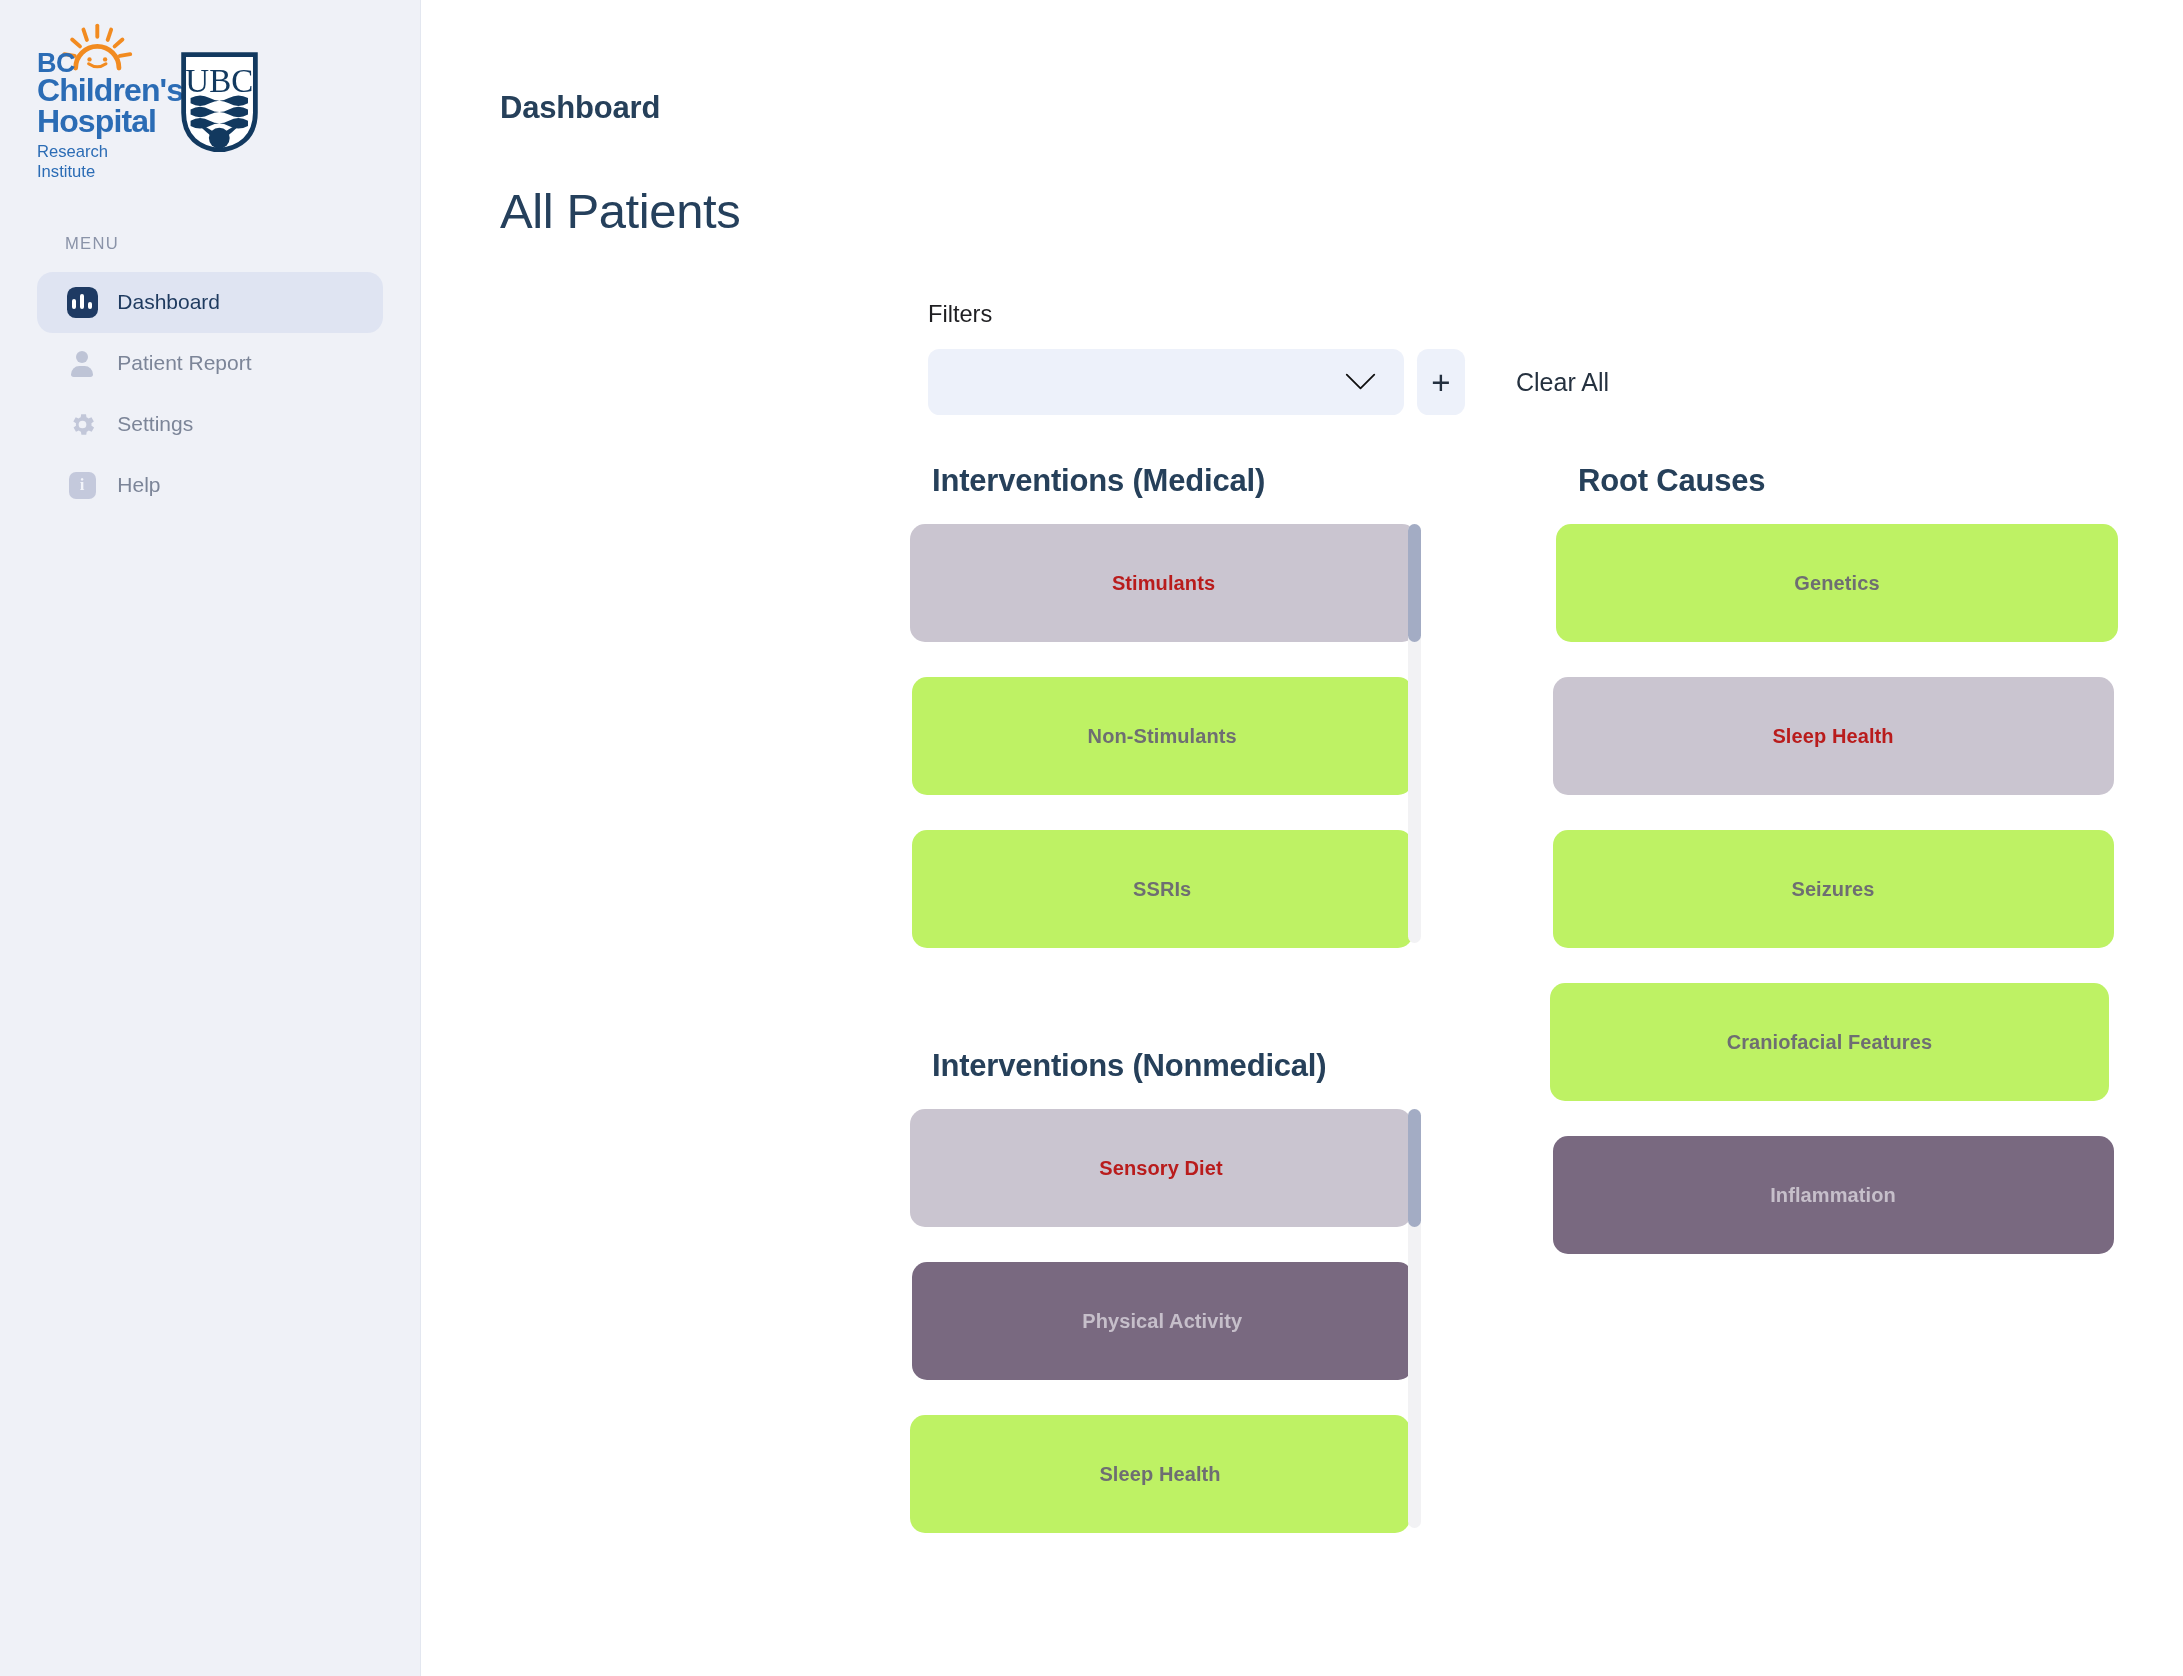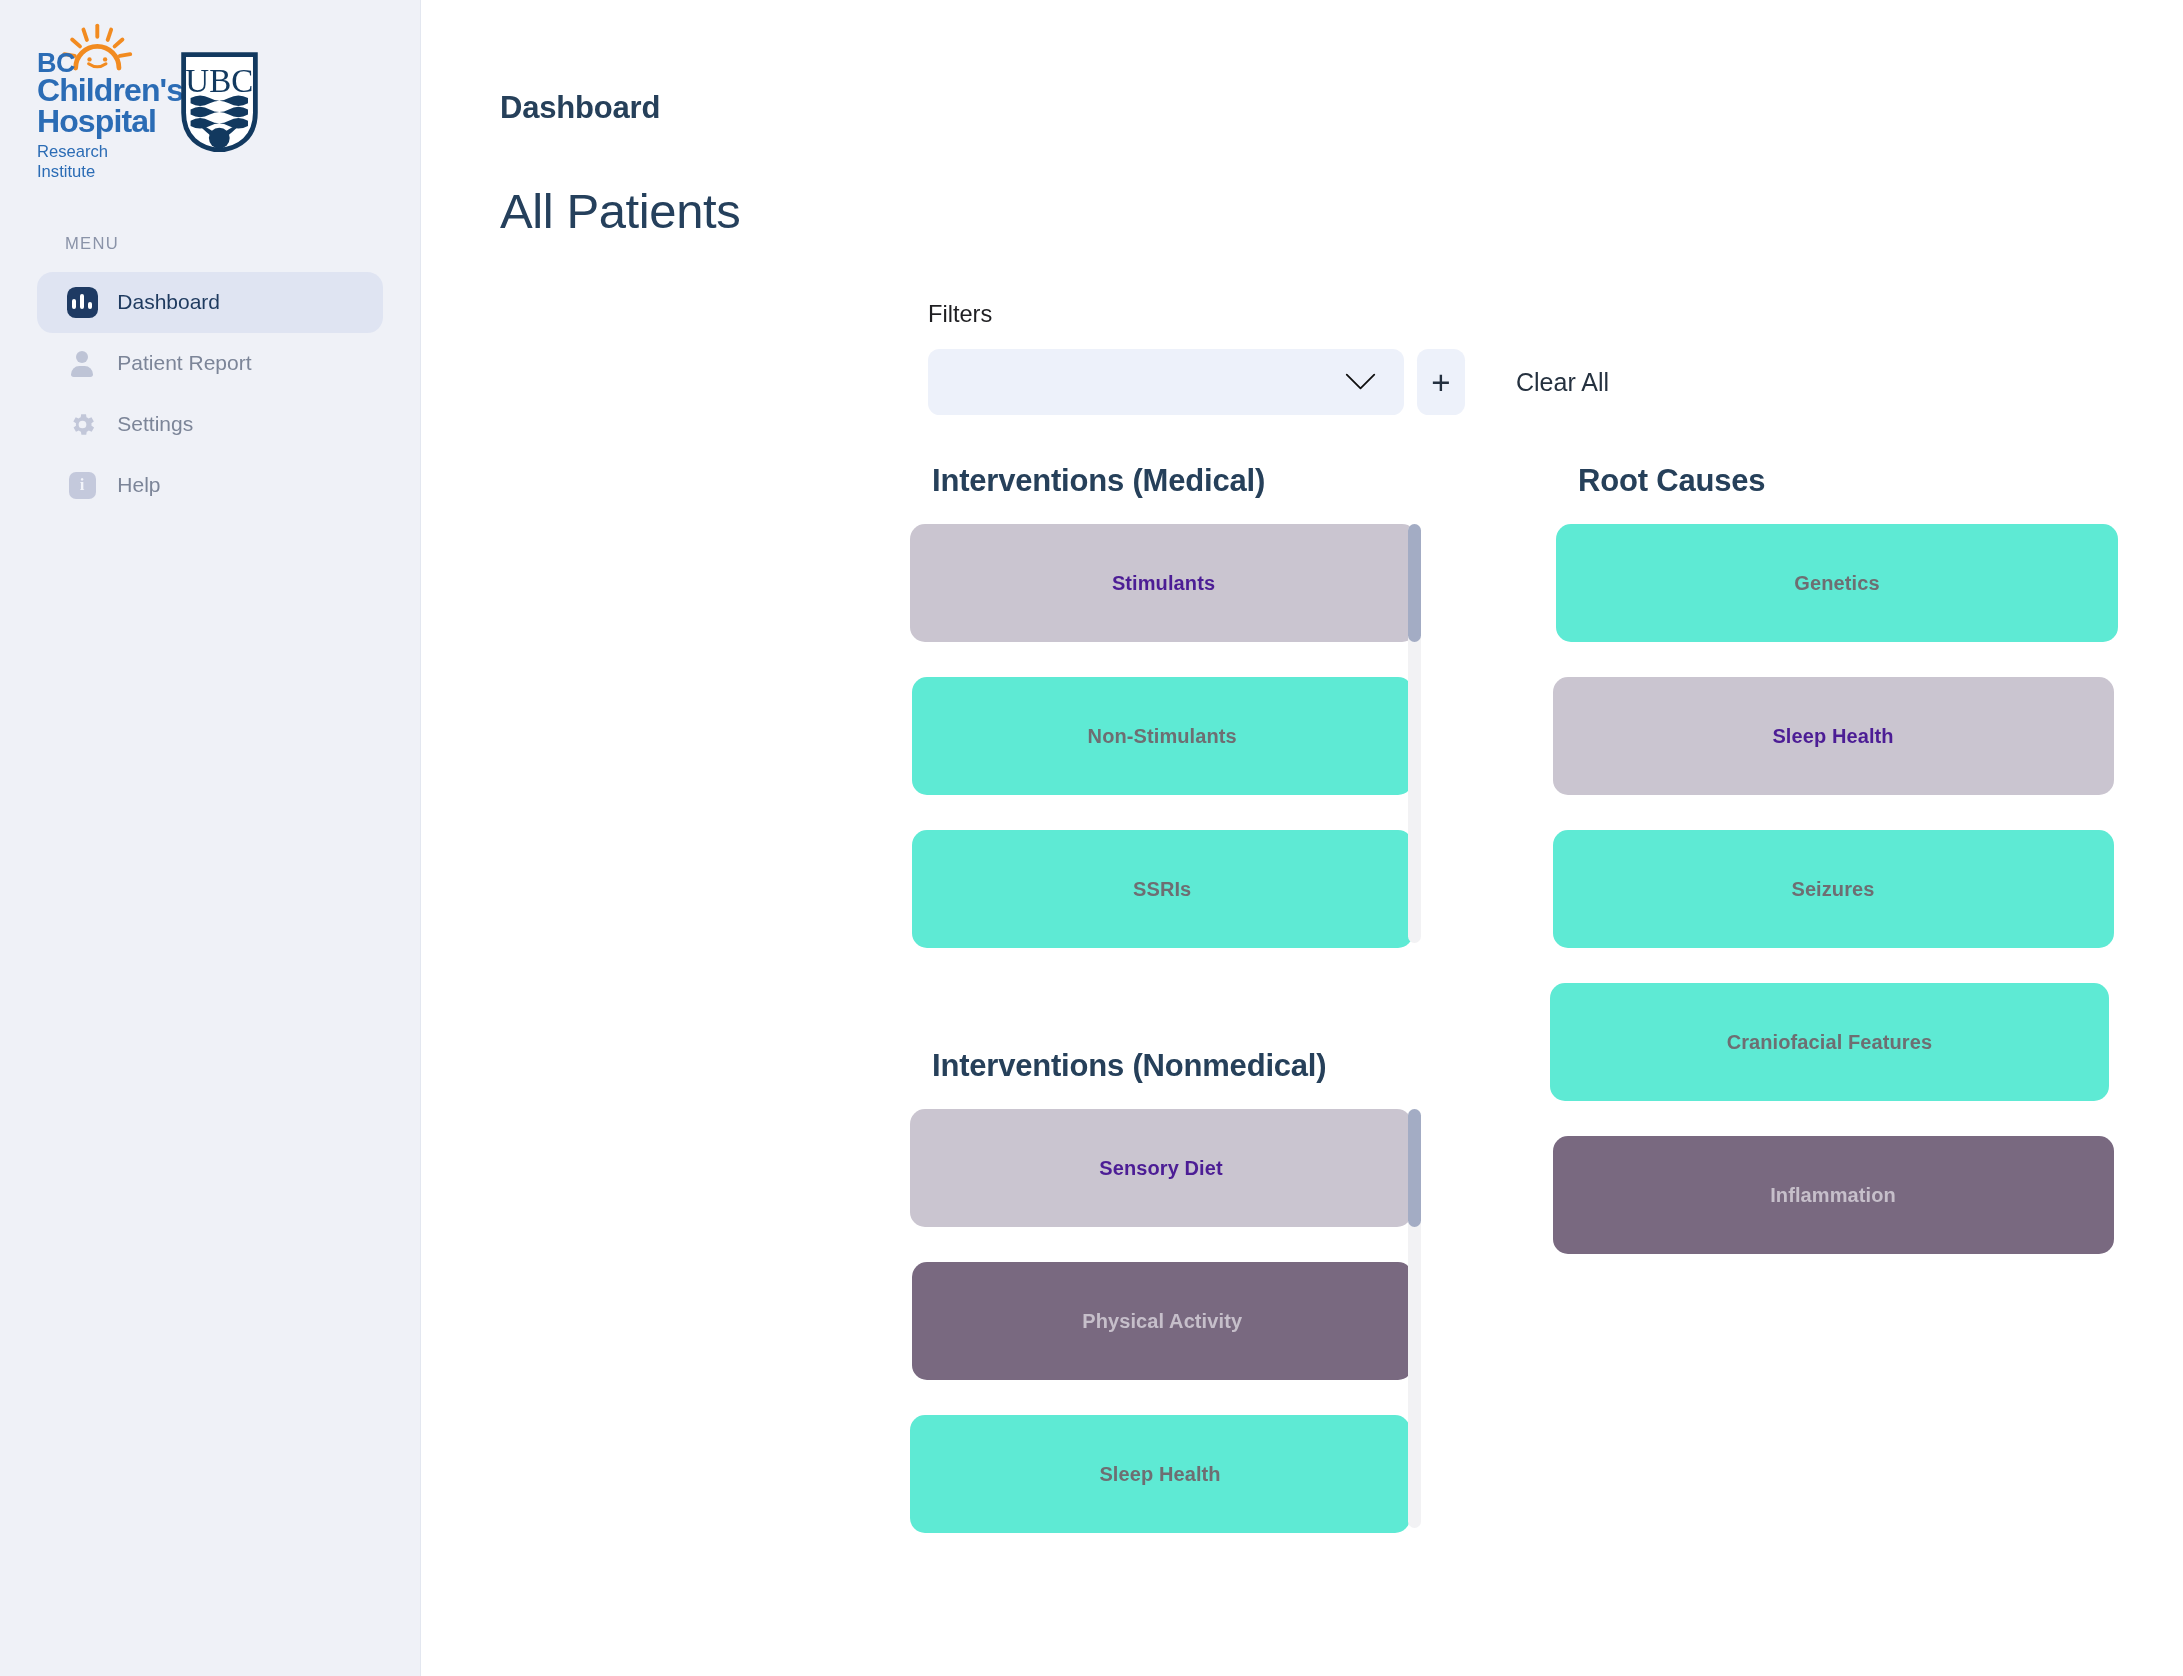--- a/index.html
+++ b/index.html
@@ -126,22 +126,22 @@
     font-size: 31px; font-weight: 600; color: #26405A;
     margin: 0 0 25px 22px; letter-spacing: -0.2px; white-space: nowrap;
   }
   .tile-list { position: relative; }
   .tile {
     height: 118px; border-radius: 15px; margin-bottom: 35px;
     display: flex; align-items: center; justify-content: center;
     font-size: 20px; font-weight: 700; letter-spacing: 0.1px;
     cursor: pointer; user-select: none;
   }
-  .tile.lvl0 { background: #5eead4; color: #6E6E72; }
-  .tile.lvl1 { background: #CAC5D0; color: #4c1d95; justify-content: center; }
+  .tile.lvl0 { background: #bef264; color: #6E6E72; }
+  .tile.lvl1 { background: #CAC5D0; color: #b91c1c; justify-content: center; }
   .tile.lvl2 { background: #796980; color: #C6BFCA; }
 
   .scrollbar {
     position: absolute; top: 2.6px; width: 13px; border-radius: 7px;
     background: #F2F2F4;
   }
   .scroll-thumb {
     position: absolute; left: 0; top: 0; width: 13px;
     border-radius: 7px; background: #A3ACC4; cursor: pointer;
   }

